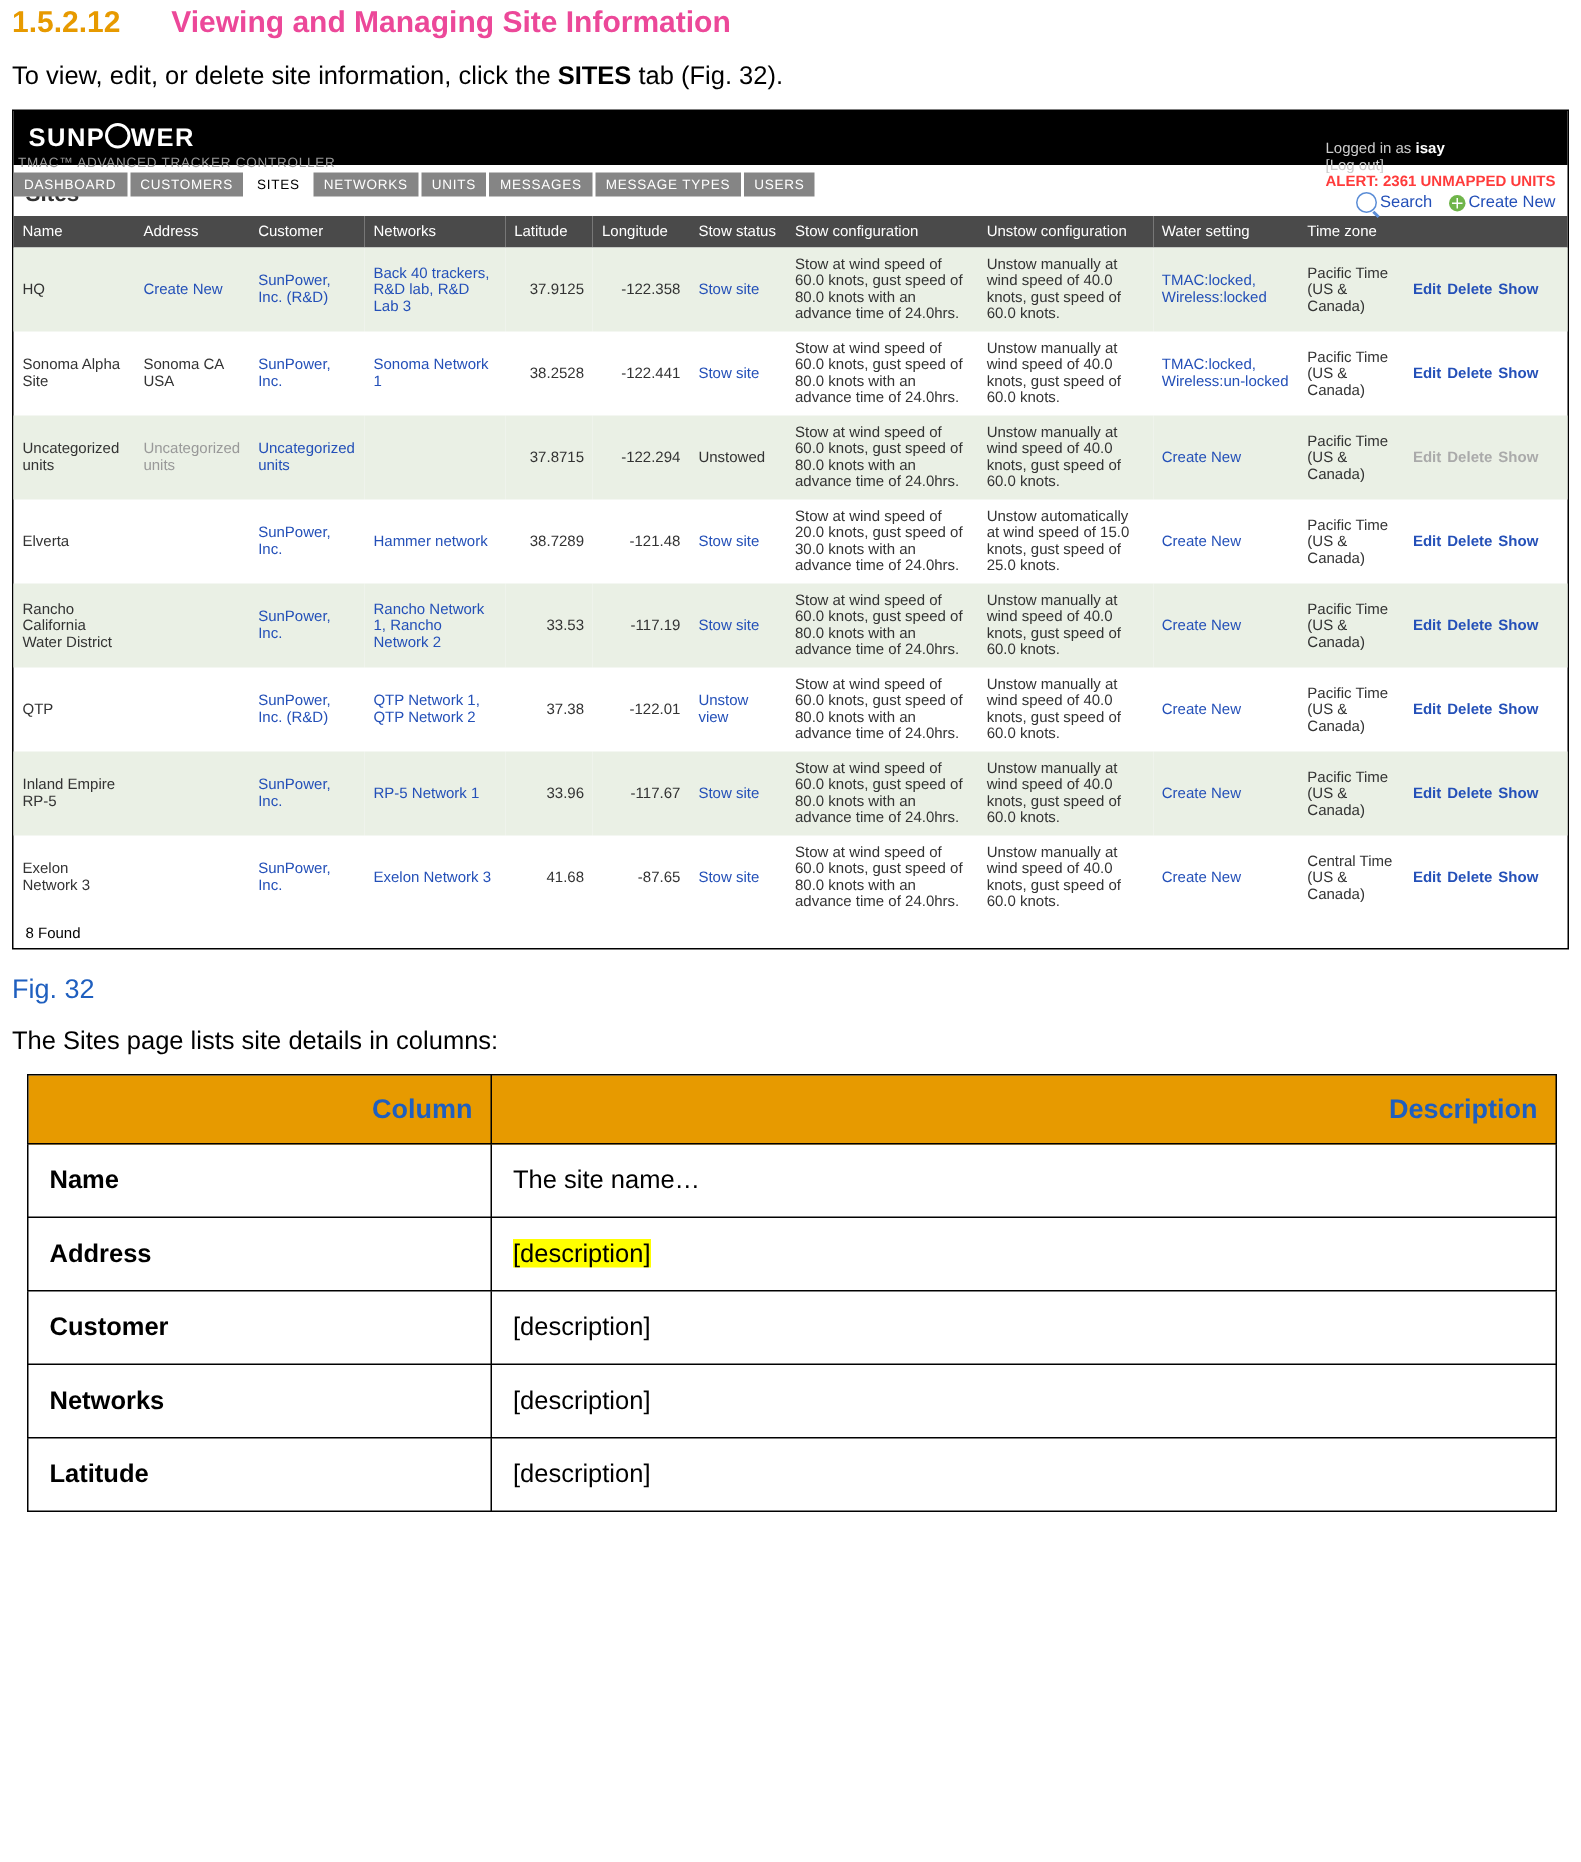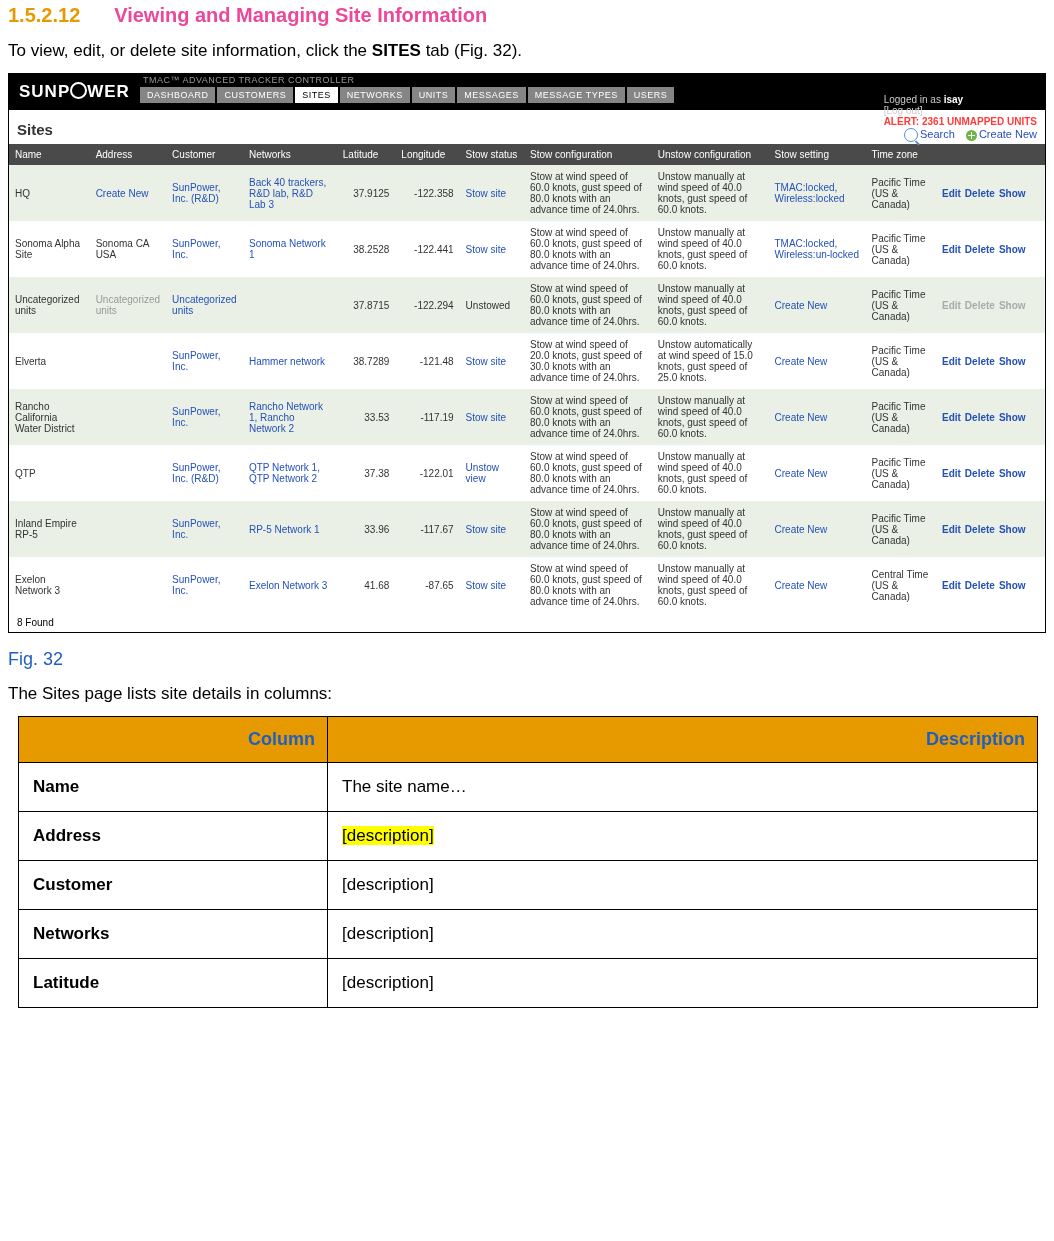--- a/index.html
+++ b/index.html
@@ -2,21 +2,21 @@
 <html><head>
 <meta charset="utf-8">
 <style>
   body { font-family: Arial, Helvetica, sans-serif; margin: 0; padding: 0; color: #000; background:#fff; font-size:14px;}
   .page { width: 1054px; margin: 0 auto; padding: 4px 8px 20px 8px; box-sizing:border-box;}
   .heading-num { color: #e79a00; font-weight: bold; font-size: 20px; }
   .heading-title { color: #ec4899; font-weight: bold; font-size: 20px; margin-left: 30px; }
   .intro { font-size: 17px; margin: 14px 0 12px 0; }
   .intro strong { font-weight: bold; }
   .figwrap { border: 1px solid #000; padding:0; }
-  .appbar { background:#000; display:flex; align-items:flex-start; height:36px; position:relative;}
+  .appbar { background:#000; display:flex; align-items:flex-start; height:36px; position:relative;flex-direction:column;}
   .logo { color:#fff; font-weight:bold; letter-spacing:1px; font-size:17px; padding:8px 10px 0 10px; font-family: Arial;}
   .logo .o { display:inline-block; width:13px; height:13px; border:2px solid #fff; border-radius:50%; vertical-align:-2px;}
   .tabs-area { flex:1; padding-top:1px;}
   .tmac { color:#999; font-size:9px; letter-spacing:0.5px; padding:0 0 2px 3px;}
   .tabs { display:flex; gap:2px; }
   .tab { background:#858585; color:#fff; font-size:9px; padding:3px 7px; letter-spacing:0.5px;}
   .tab.active { background:#fff; color:#000;}
   .userbox { position:absolute; right:8px; top:20px; text-align:left; font-size:10px; line-height:11px;}
   .userbox .line1 { color:#ccc;}
   .userbox .line1 b{ color:#fff;}
@@ -106,21 +106,21 @@
           <tr id="gridhead">
             <th class="col-name">Name</th>
             <th class="col-addr">Address</th>
             <th class="col-cust">Customer</th>
             <th class="col-net">Networks</th>
             <th class="col-lat">Latitude</th>
             <th class="col-lon">Longitude</th>
             <th class="col-stow">Stow status</th>
             <th class="col-conf">Stow configuration</th>
             <th class="col-unconf">Unstow configuration</th>
-            <th class="col-set">Stow setting</th>
+            <th class="col-set">Water setting</th>
             <th class="col-tz">Time zone</th>
             <th class="col-act"></th>
           </tr>
         </thead>
       <tbody id="gridbody">
           <tr class="even">
             <td class="col-name">HQ</td>
             <td class="col-addr"><span class="link">Create New</span></td>
             <td class="col-cust link"><span class="link">SunPower, Inc. (R&amp;D)</span></td>
             <td class="col-net link"><span class="link">Back 40 trackers, R&amp;D lab, R&amp;D Lab 3</span></td>

